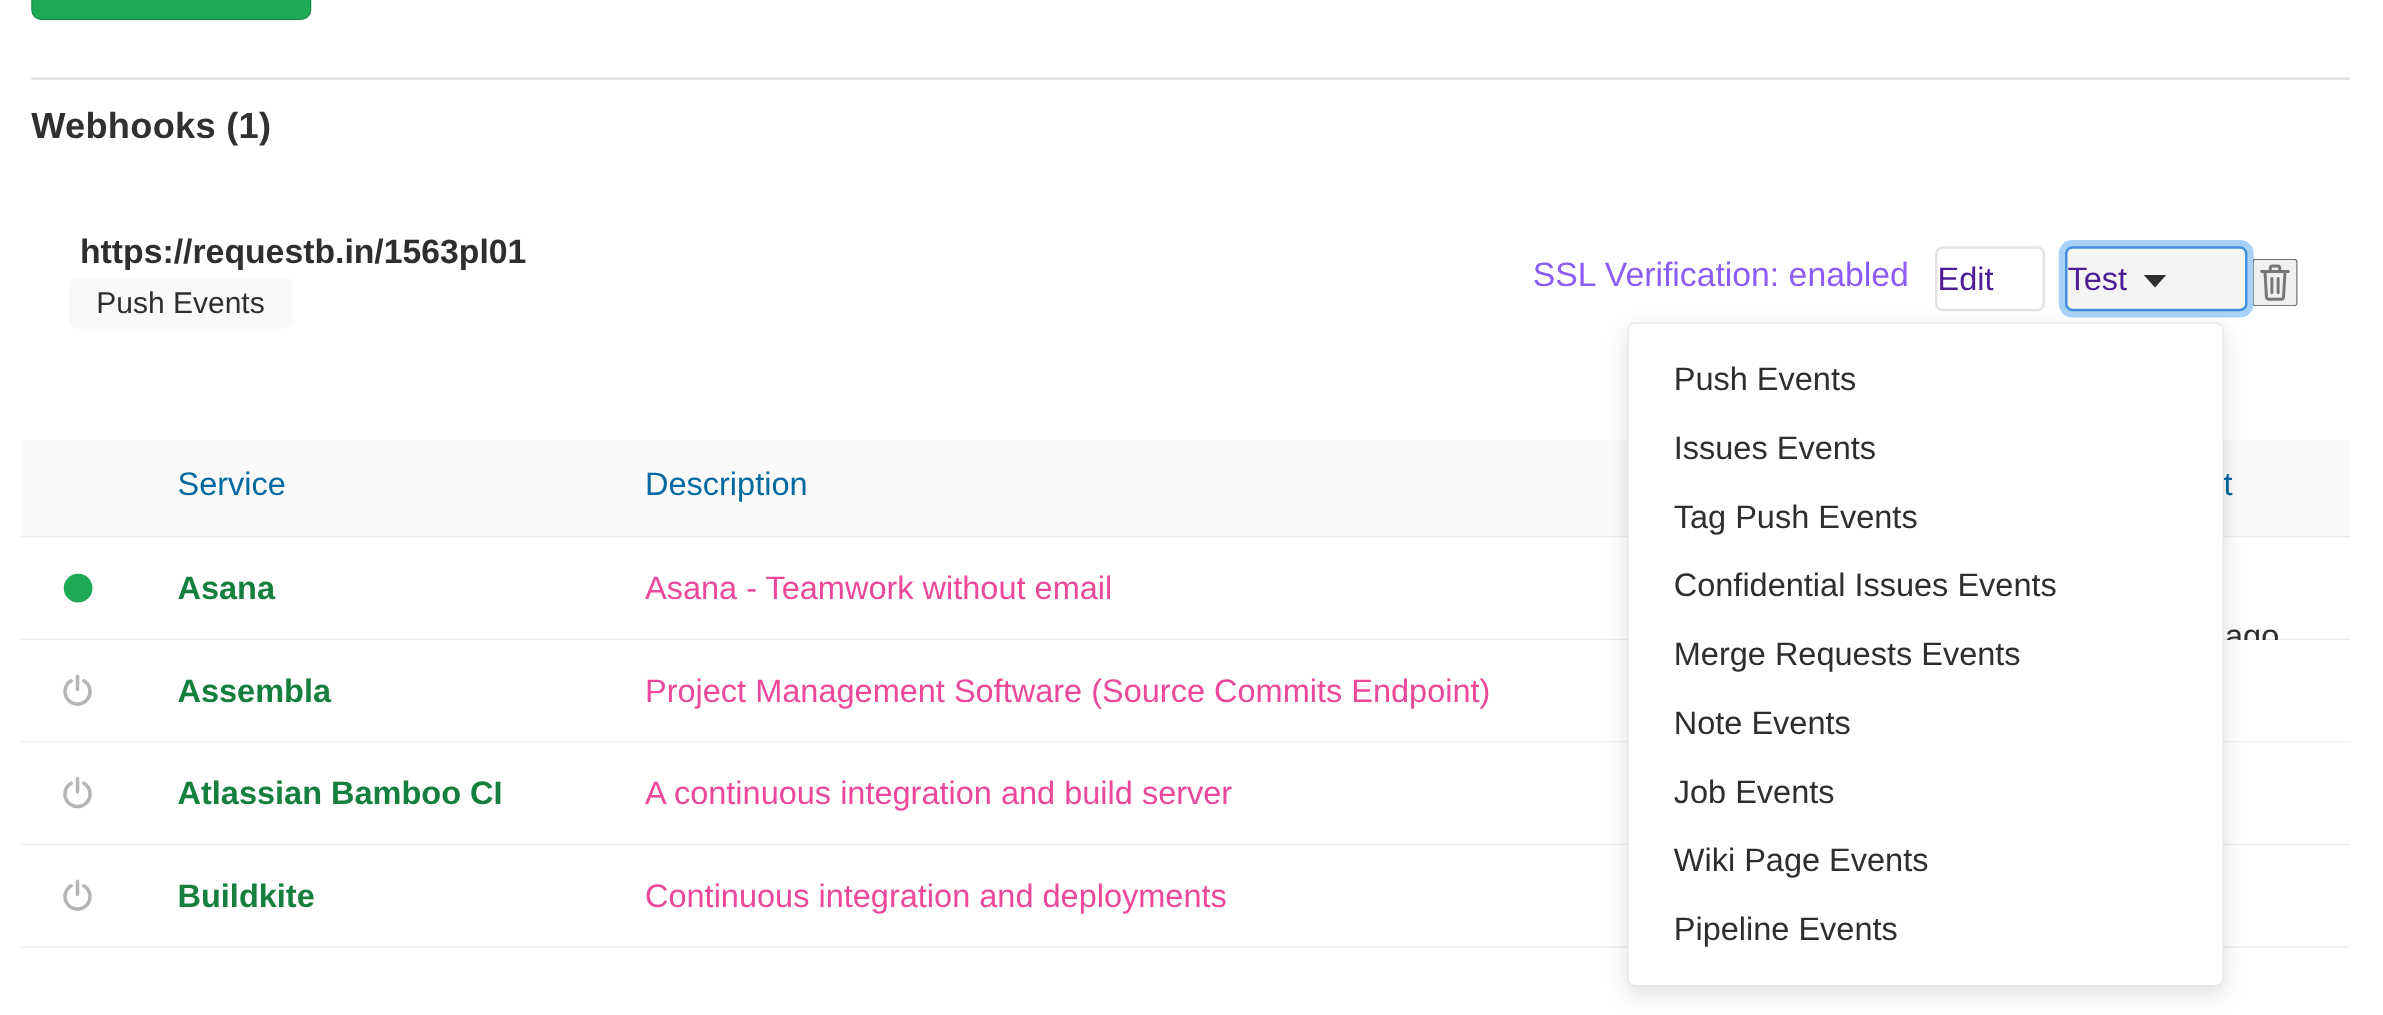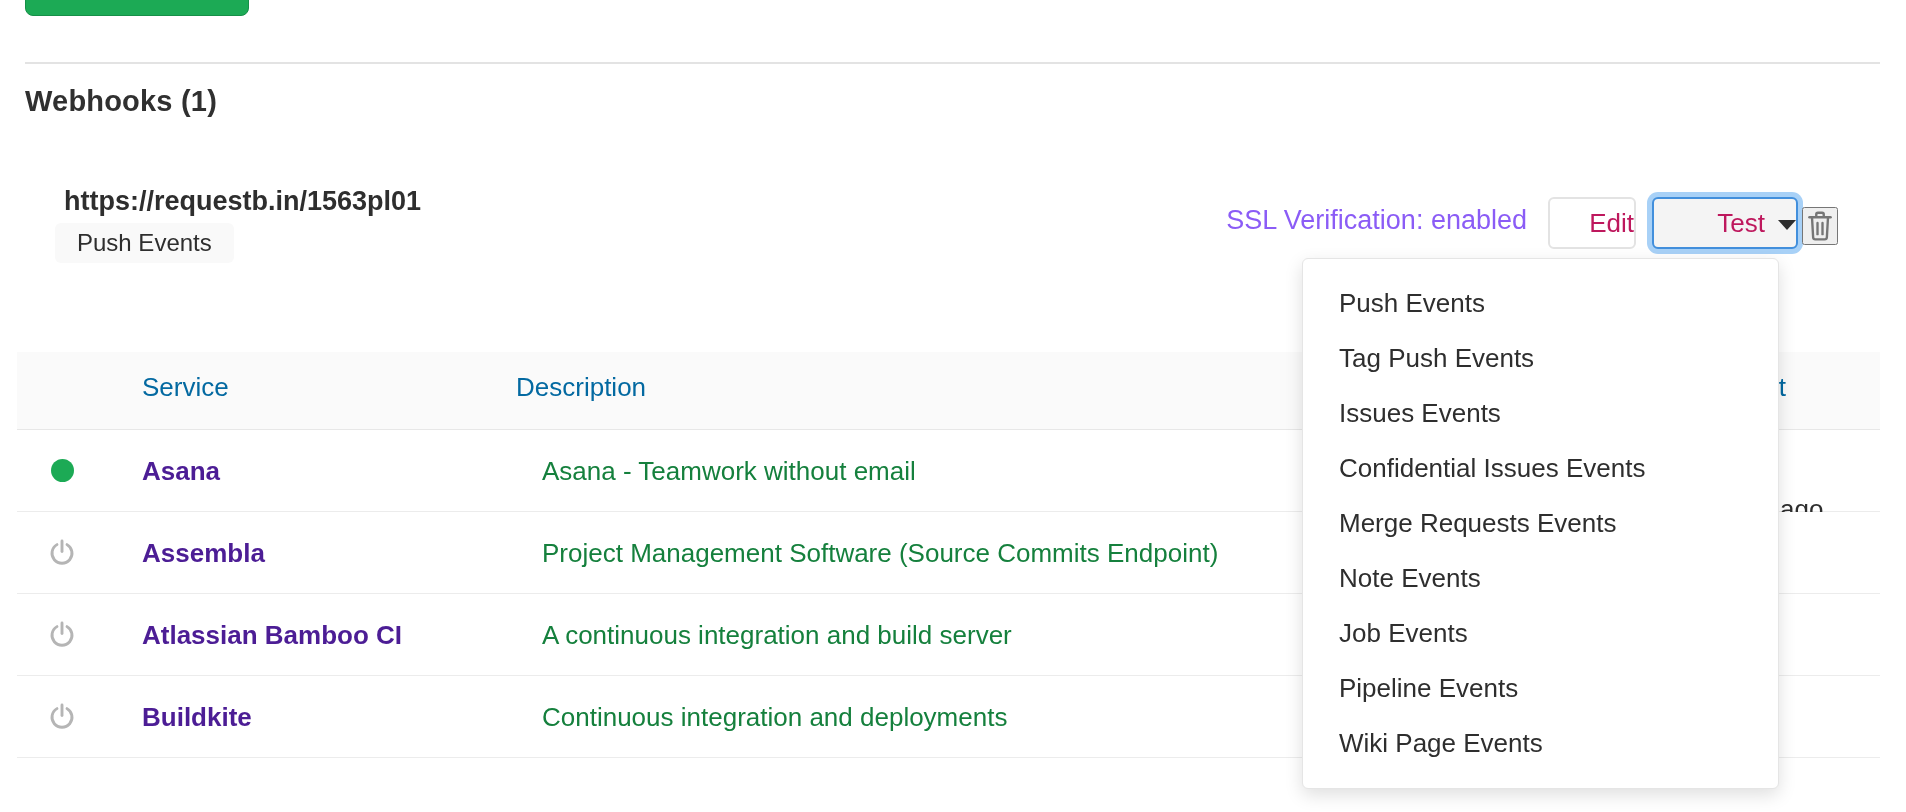--- a/index.html
+++ b/index.html
@@ -49,22 +49,22 @@
   }
 
   .ssl-status {
     position:absolute; right:379px; top:205px;
     font-size:27px; color:#8b5cf6;
   }
 
   .btn {
     position:absolute;
     height:52px;
-    display:flex; align-items:center; justify-content:flex-end;
-    font-size:26px; color:#be185d;
+    display:flex; align-items:center; justify-content:flex-start;
+    font-size:26px; color:#4c1d95;
     border-radius:6px;
     cursor:pointer;
   }
   .edit-btn {
     left:1548px; top:197px; width:88px;
     background:#ffffff;
     border:2px solid #e3e3e3;
   }
   .test-btn {
     left:1652px; top:197px; width:146px;
@@ -134,27 +134,27 @@
     width:34px; height:100%;
     display:flex; align-items:center; justify-content:center;
   }
   .dot-active {
     width:23px; height:23px; border-radius:50%;
     background:#1caa55;
   }
   .cell-service {
     position:absolute; left:125px; top:50%;
     transform:translateY(-50%);
-    font-size:26px; font-weight:bold; color:#4c1d95;
+    font-size:26px; font-weight:bold; color:#15803d;
     text-decoration:none; white-space:nowrap; cursor:pointer;
   }
   .cell-desc {
     position:absolute; left:499px; top:50%;
     transform:translateY(-50%);
-    font-size:26px; color:#15803d; white-space:nowrap;margin-left:26px;
+    font-size:26px; color:#ec4899; white-space:nowrap;
   }
   .cell-lastedit {
     position:absolute; left:1763px; top:50%;
     transform:translateY(-50%);
     font-size:26px; color:#2e2e2e; white-space:nowrap;margin-top:38px;
   }
 </style>
 </head>
 <body>
 
@@ -182,28 +182,28 @@
     <path d="M3.5 6.5h17"></path>
     <path d="M9 6.2V4.2a1.3 1.3 0 0 1 1.3-1.3h3.4A1.3 1.3 0 0 1 15 4.2v2"></path>
     <path d="M5.6 6.5l.9 16a1.8 1.8 0 0 0 1.8 1.7h7.4a1.8 1.8 0 0 0 1.8-1.7l.9-16"></path>
     <path d="M10 11v9"></path>
     <path d="M14 11v9"></path>
   </svg>
 </button>
 
 <div class="dropdown">
   <div class="dropdown-item">Push Events</div>
+  <div class="dropdown-item">Issues Events</div>
   <div class="dropdown-item">Tag Push Events</div>
-  <div class="dropdown-item">Issues Events</div>
   <div class="dropdown-item">Confidential Issues Events</div>
   <div class="dropdown-item">Merge Requests Events</div>
   <div class="dropdown-item">Note Events</div>
   <div class="dropdown-item">Job Events</div>
+  <div class="dropdown-item">Wiki Page Events</div>
   <div class="dropdown-item">Pipeline Events</div>
-  <div class="dropdown-item">Wiki Page Events</div>
 </div>
 
 <div class="table">
   <div class="thead">
     <span class="th th-service">Service</span>
     <span class="th th-desc">Description</span>
     <span class="th th-lastedit">Last edit</span>
   </div>
 
   <div class="trow">

